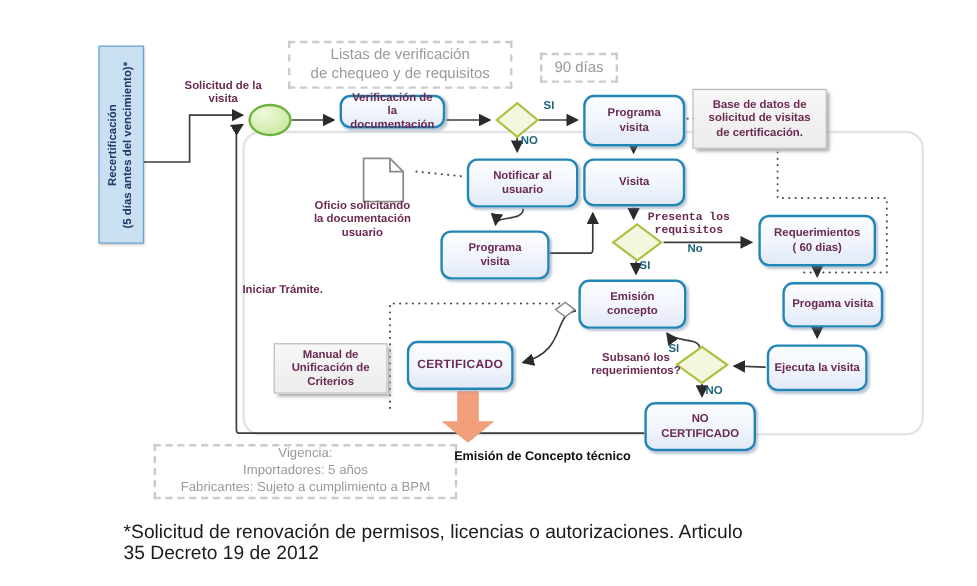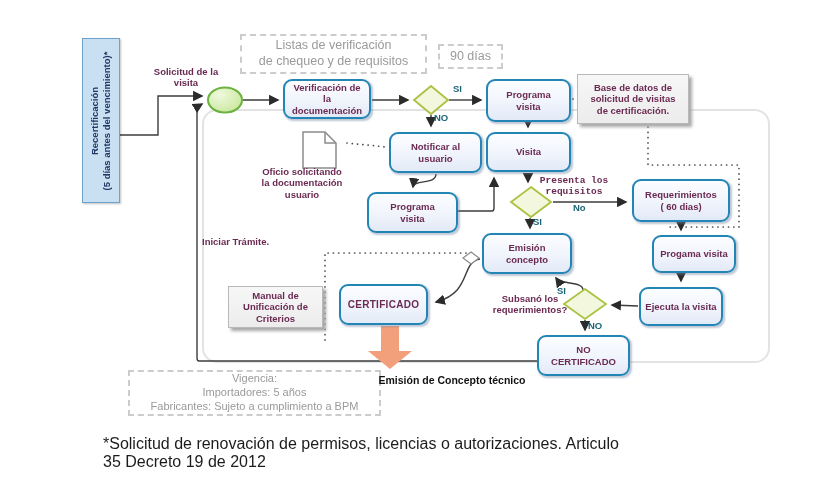--- a/index.html
+++ b/index.html
@@ -123,33 +123,33 @@
     <polygon points="381,326 399,326 399,351 412,351 390,369 368,351 381,351" fill="#f2a07b"></polygon>
   </svg>
 
   <div id="recert">
     <div class="rot pre">Recertificación
 (5 días antes del vencimiento)*</div>
   </div>
 
   <div class="note-dashed pre" style="left:240px;top:34px;width:187px;height:40px;">Listas de verificación
 de chequeo y de requisitos</div>
-  <div class="note-dashed" style="left:438px;top:44px;width:65px;height:25px;">90 días</div>
+  <div class="note-dashed" style="left:450px;top:44px;width:65px;height:25px;">90 días</div>
   <div class="note-dashed pre" style="left:128px;top:370px;width:253px;height:46px;font-size:11px;">Vigencia:
 Importadores: 5 años
 Fabricantes: Sujeto a cumplimiento a BPM</div>
 
   <div class="note-gray pre" style="left:577px;top:74px;width:112px;height:50px;">Base de datos de
 solicitud de visitas
 de certificación.</div>
   <div class="note-gray pre" style="left:228px;top:286px;width:95px;height:42px;">Manual de
 Unificación de
 Criterios</div>
 
-  <div class="node pre" style="left:283px;top:79px;width:88px;height:40px;">Verificación de
+  <div class="node pre" style="left:283px;top:79px;width:88px;height:28px;">Verificación de
 la
 documentación</div>
   <div class="node pre" style="left:486px;top:79px;width:85px;height:43px;">Programa
 visita</div>
   <div class="node pre" style="left:389px;top:132px;width:93px;height:41px;">Notificar al
 usuario</div>
   <div class="node" style="left:486px;top:132px;width:85px;height:40px;">Visita</div>
   <div class="node pre" style="left:367px;top:192px;width:91px;height:41px;">Programa
 visita</div>
   <div class="node pre" style="left:632px;top:179px;width:98px;height:43px;">Requerimientos

